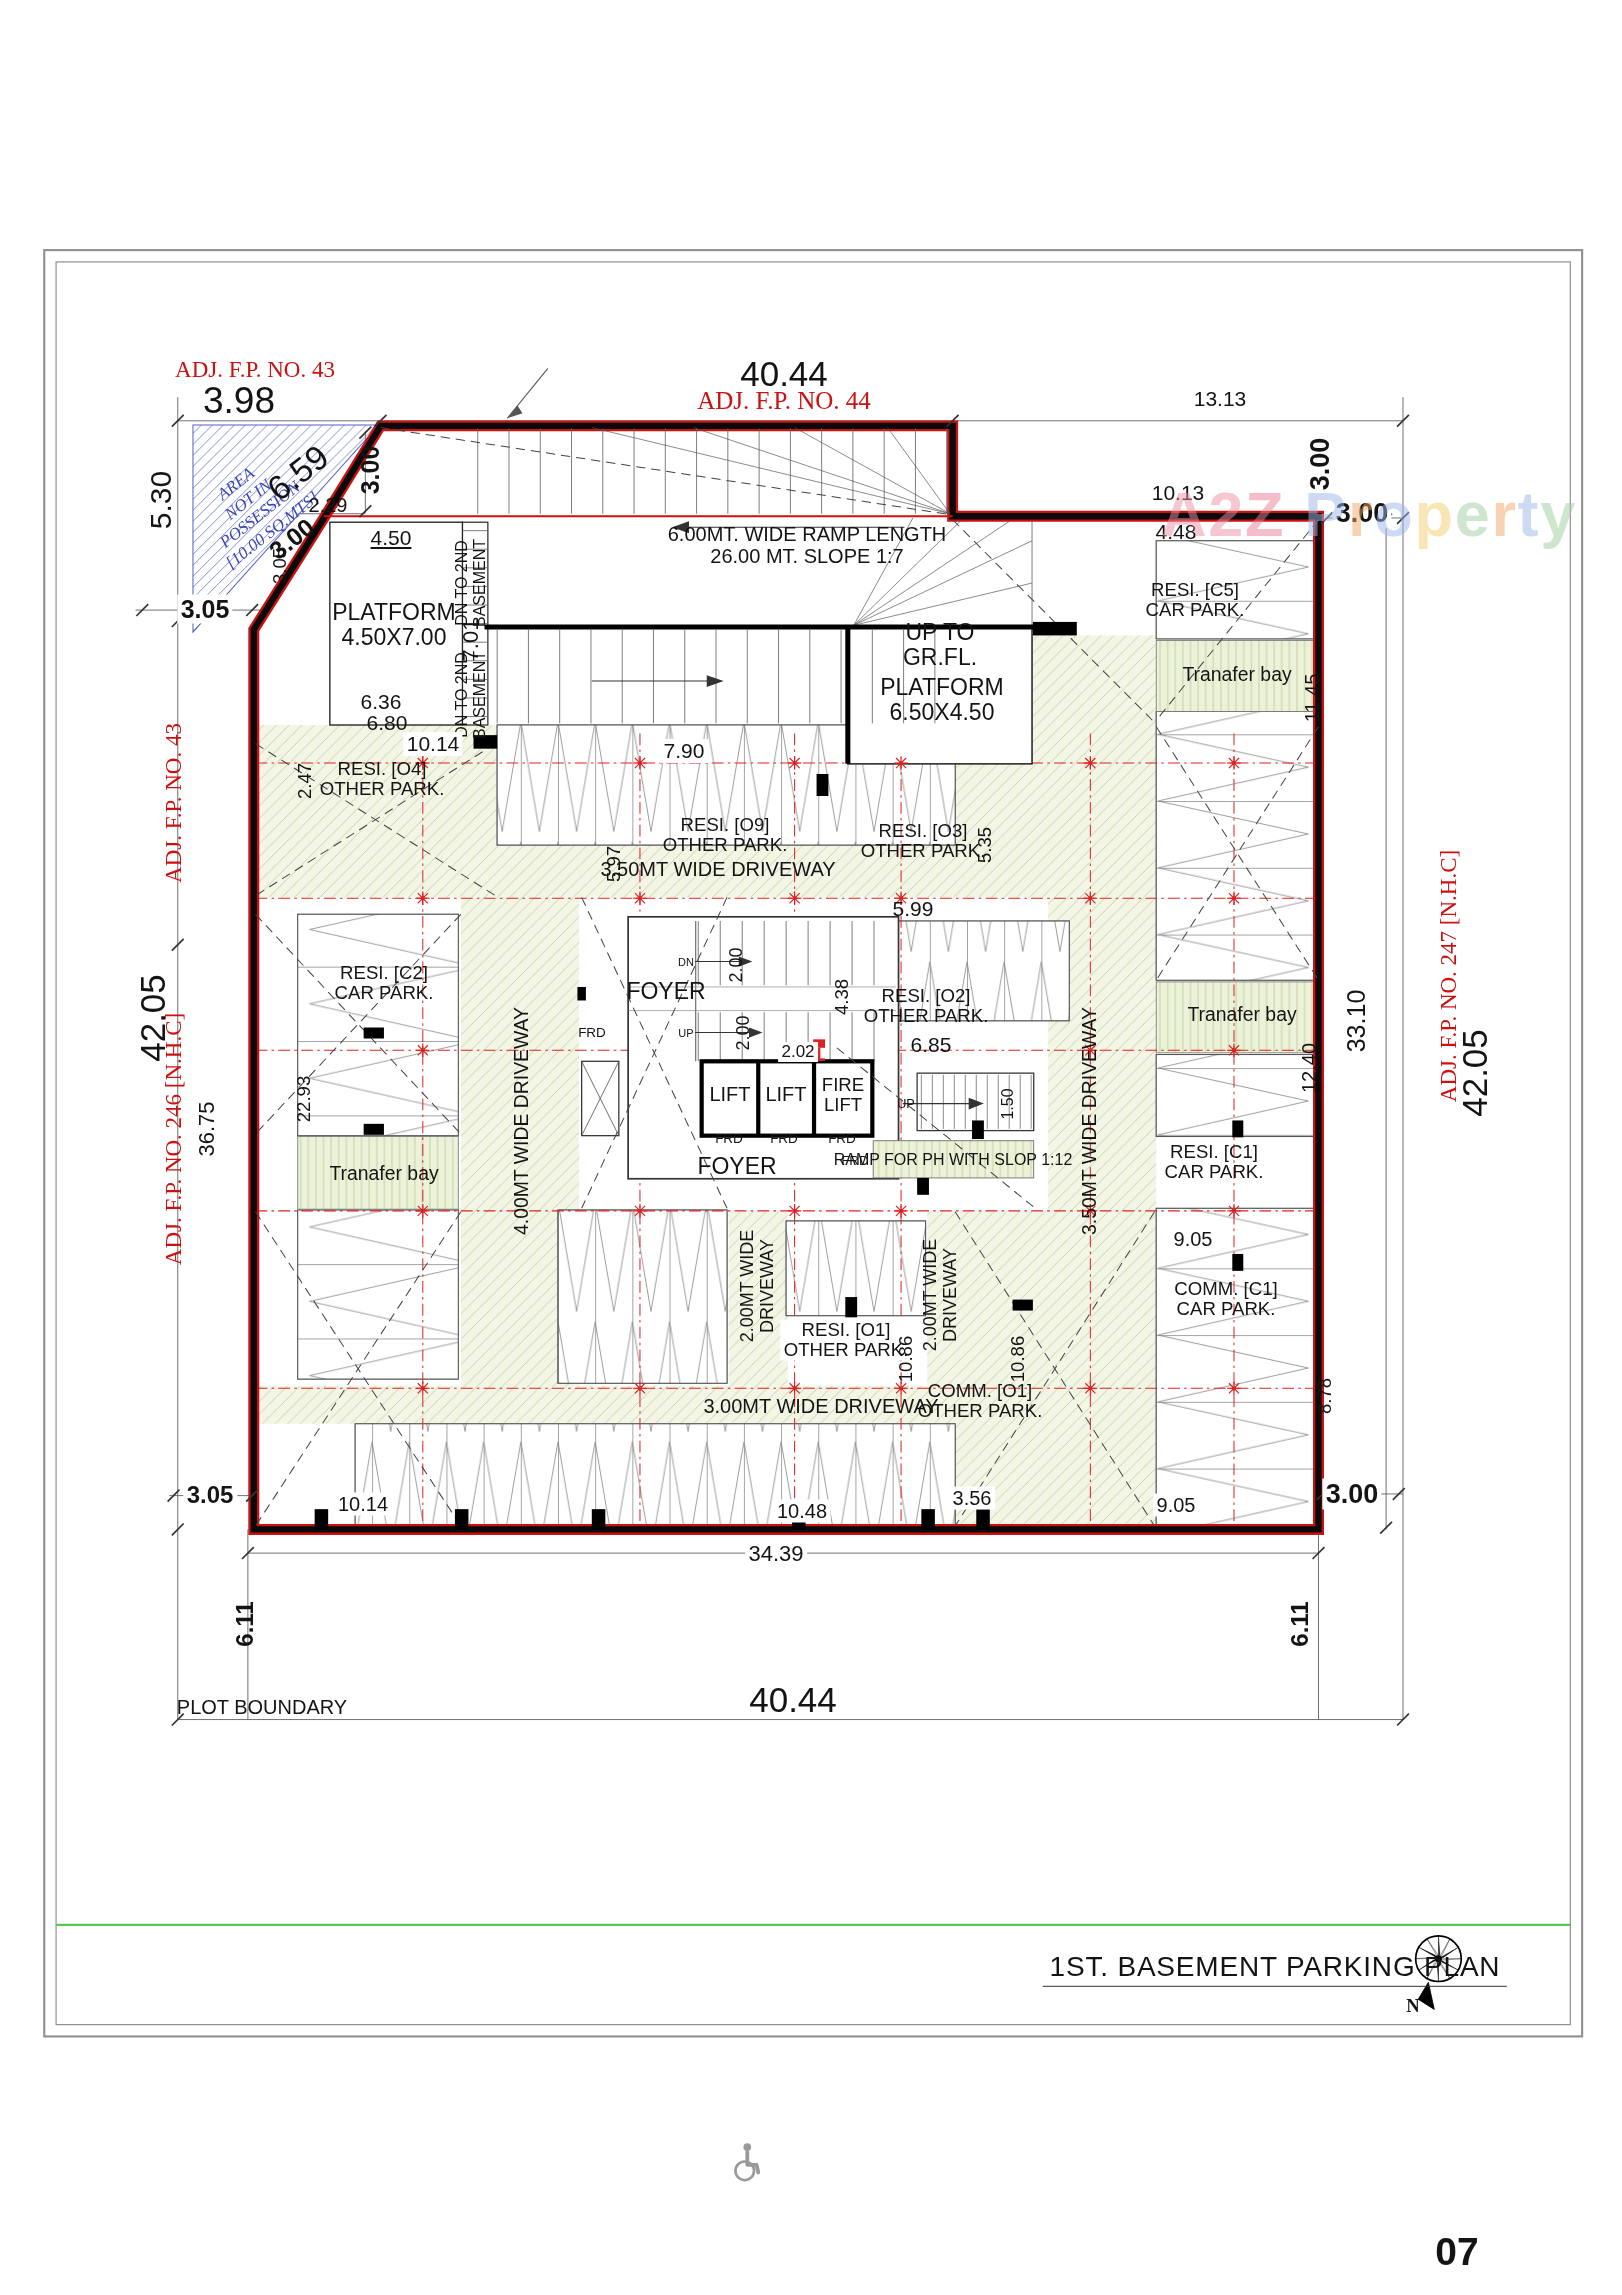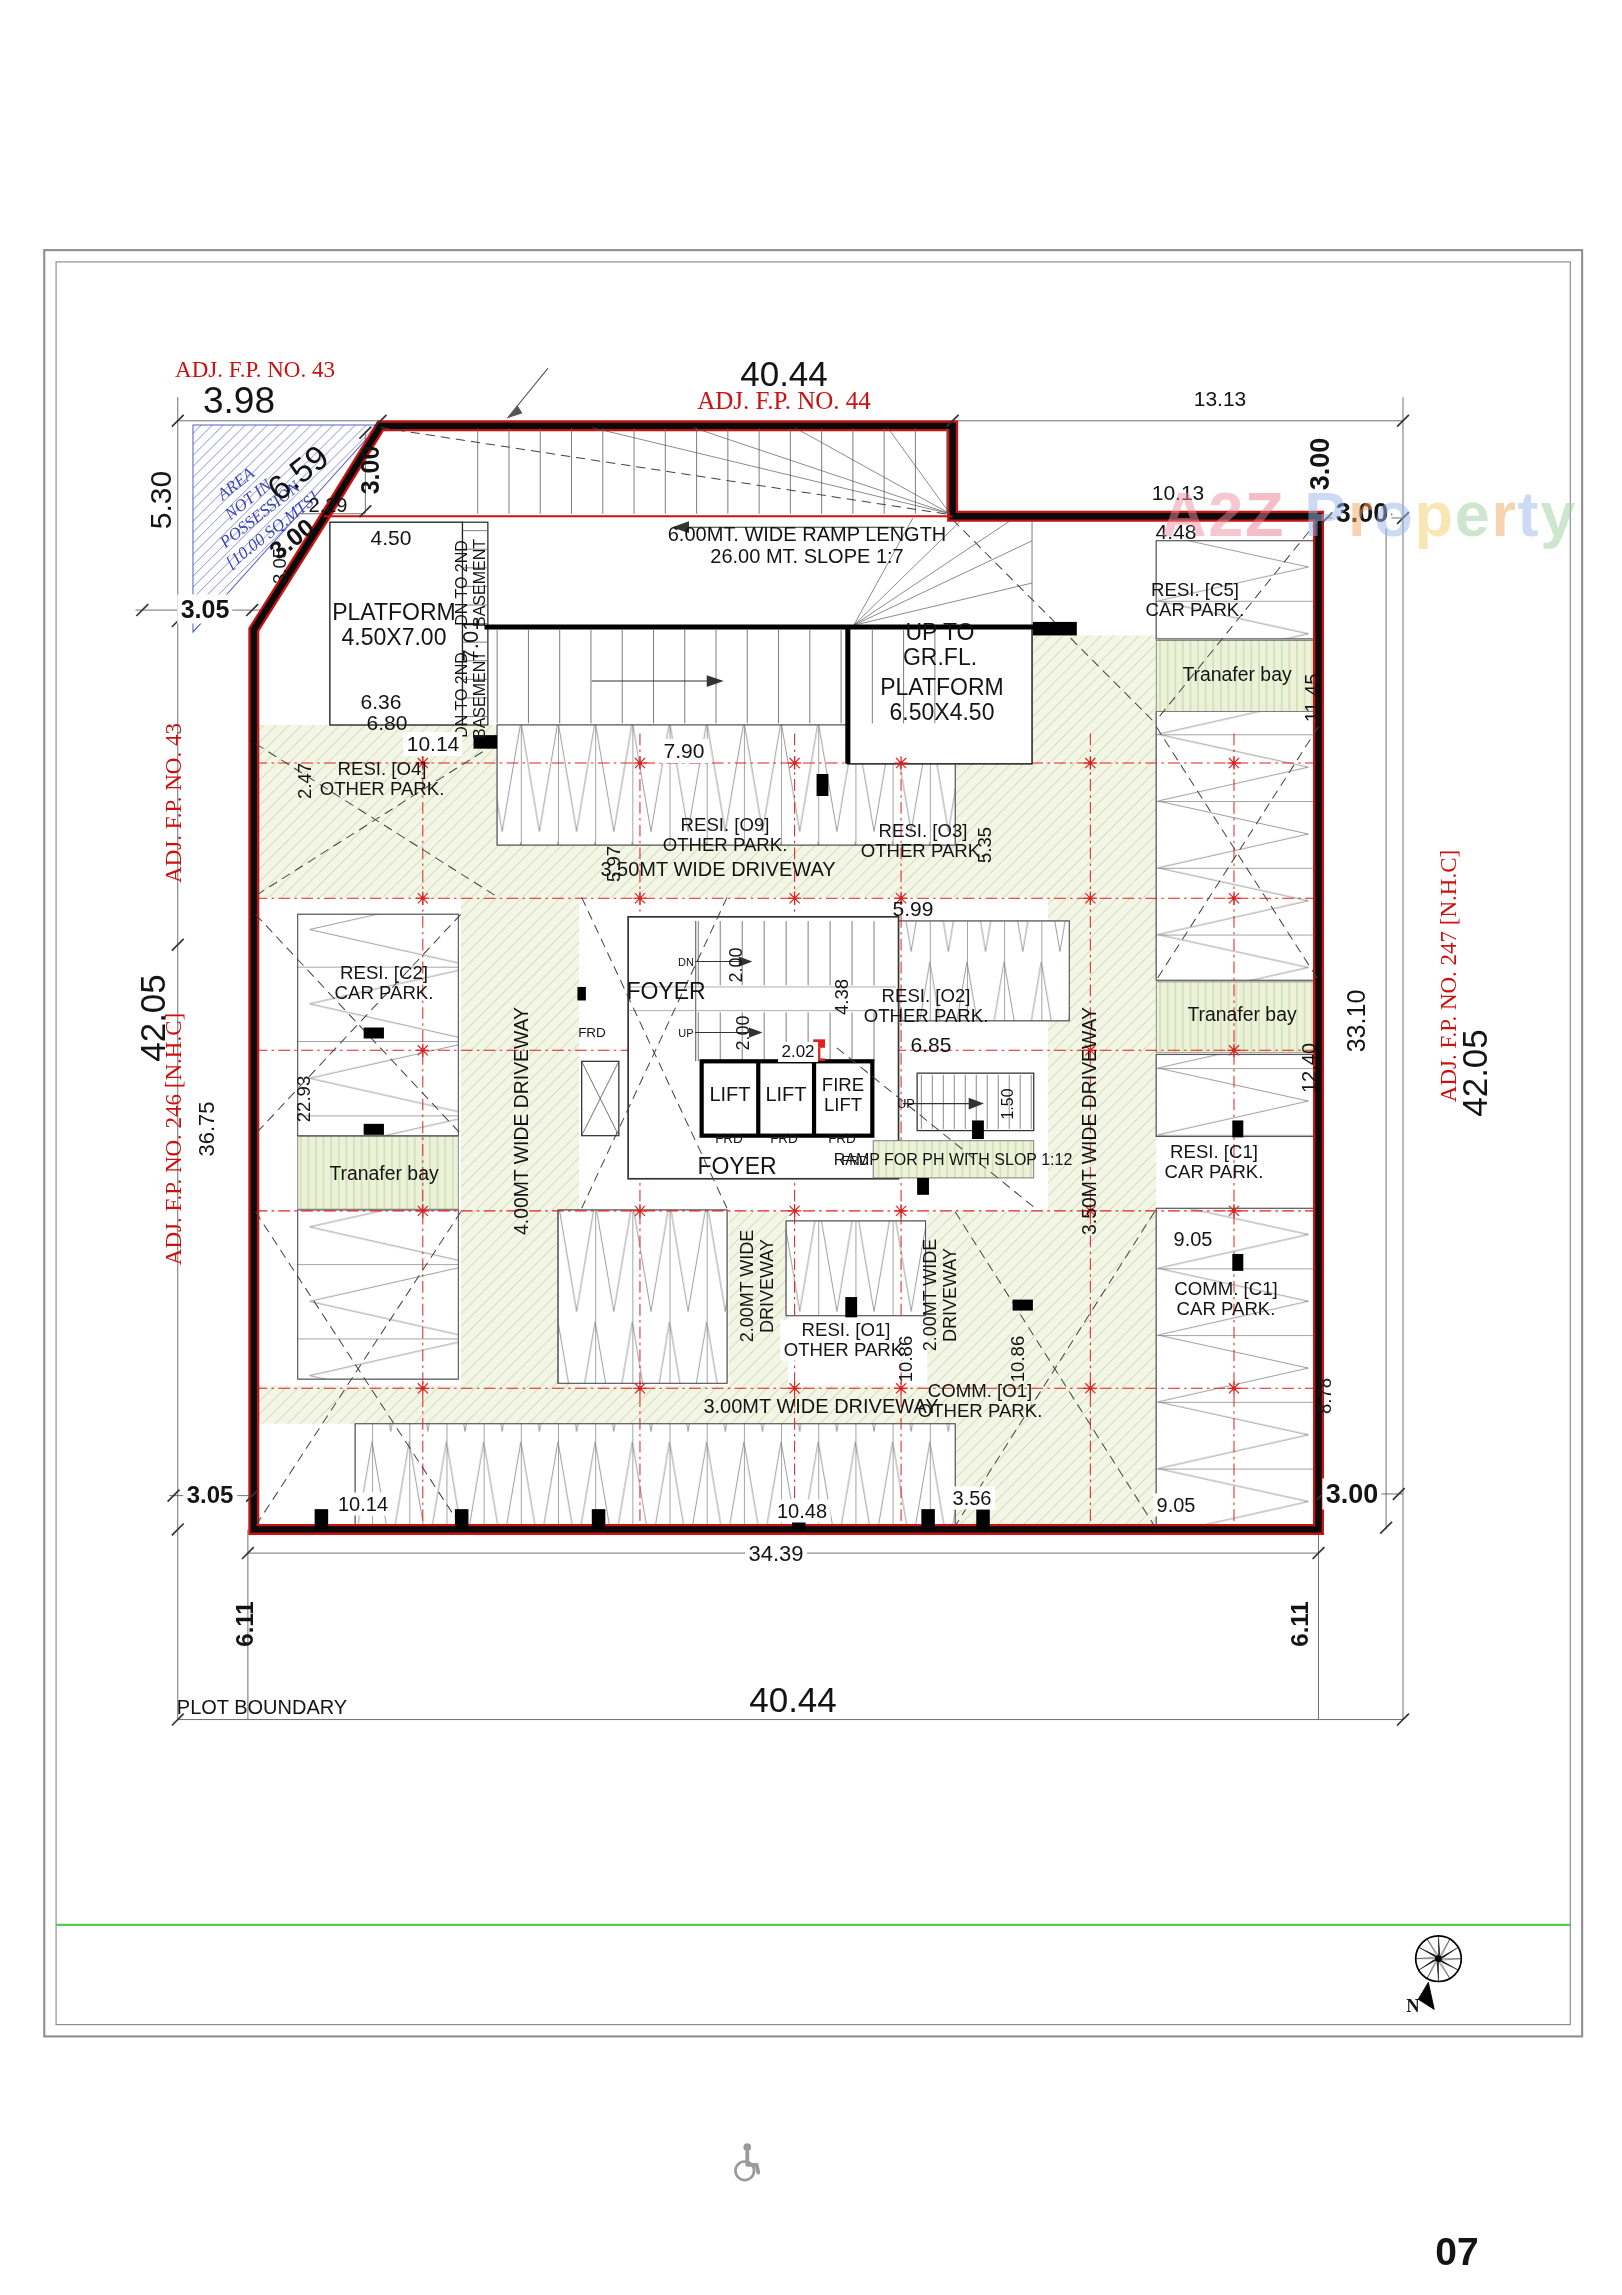--- a/index.html
+++ b/index.html
@@ -368,21 +368,21 @@
     <div>POSSESSION</div>
     <div>[10.00 SQ.MTS]</div>
   </div>
   <div class="t s36 v" style="left:161px;top:500px;">5.30</div>
   <div class="t s40 d38" style="left:298px;top:473px;">6.59</div>
   <div class="t s30 d38 b" style="left:292px;top:539px;">3.00</div>
   <div class="t s24" style="left:328px;top:505px;">2.29</div>
   <div class="t s30 v b" style="left:370px;top:470px;">3.00</div>
   <div class="t s22 v" style="left:280px;top:566px;">3.05</div>
   <div class="t s30 b wbg" style="left:205px;top:609px;">3.05</div>
-  <div class="t s25" style="left:391px;top:538px;">4.50</div>
+  <div class="t s25" style="left:391px;top:538px;text-decoration:underline;">4.50</div>
 
   <div class="t s24 c" style="left:807px;top:545px;">
     <div>6.00MT. WIDE RAMP LENGTH</div>
     <div>26.00 MT. SLOPE 1:7</div>
   </div>
 
   <div class="t s25" style="left:1178px;top:493px;">10.13</div>
   <div class="t s25" style="left:1176px;top:532px;">4.48</div>
   <div class="t s32 v b" style="left:1320px;top:464px;">3.00</div>
   <div class="t s32 b wbg" style="left:1362px;top:513px;">3.00</div>
@@ -526,17 +526,18 @@
   <div class="t s24 wbg" style="left:1176px;top:1505px;">9.05</div>
   <div class="t s32 b wbg" style="left:1352px;top:1494px;">3.00</div>
   <div class="t s26 wbg" style="left:776px;top:1554px;">34.39</div>
   <div class="t s28 b v" style="left:245px;top:1624px;">6.11</div>
   <div class="t s28 b v" style="left:1300px;top:1624px;">6.11</div>
   <div class="t s24" style="left:262px;top:1707px;">PLOT BOUNDARY</div>
   <div class="t s42" style="left:793px;top:1700px;">40.44</div>
 
   <div class="t" id="wm-right" style="left:1369px;top:514px;"><span style="color: rgb(239, 143, 164);">A</span><span style="color: rgb(239, 143, 164);">2</span><span style="color: rgb(232, 127, 147);">Z</span><span style="color: rgba(255, 255, 255, 0);"> </span><span style="color: rgb(154, 184, 232);">P</span><span style="color: rgb(240, 168, 104);">r</span><span style="color: rgb(154, 184, 232);">o</span><span style="color: rgb(244, 207, 109);">p</span><span style="color: rgb(159, 207, 159);">e</span><span style="color: rgb(240, 168, 104);">r</span><span style="color: rgb(154, 184, 232);">t</span><span style="color: rgb(159, 207, 159);">y</span></div>
 
+  <div class="t s33" id="title-label" style="left:1275px;top:1969px;">1ST. BASEMENT PARKING PLAN</div>
   <div class="t s22 northN" style="left:1413px;top:2006px;">N</div>
   <div class="t s46 b" style="left:1457px;top:2252px;">07</div>
 
 </div>
 
 
 </body></html>

